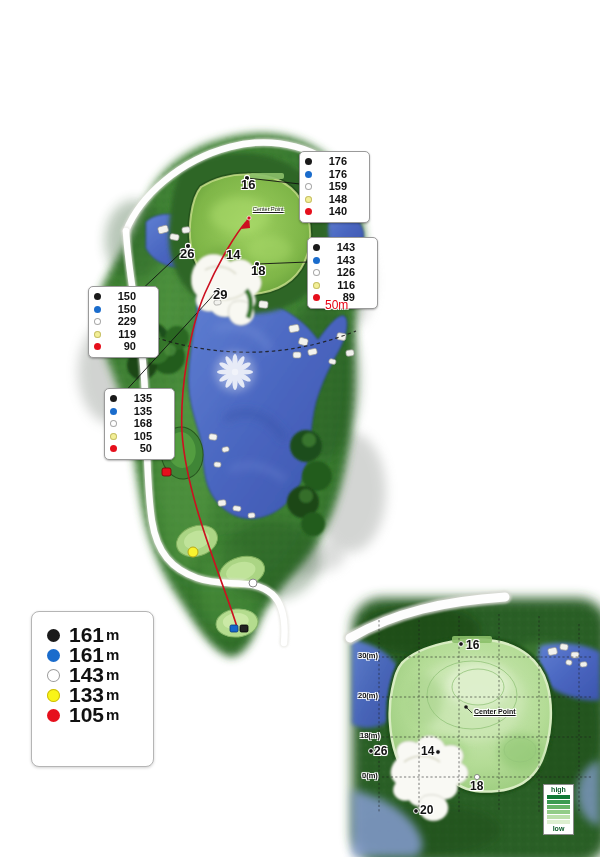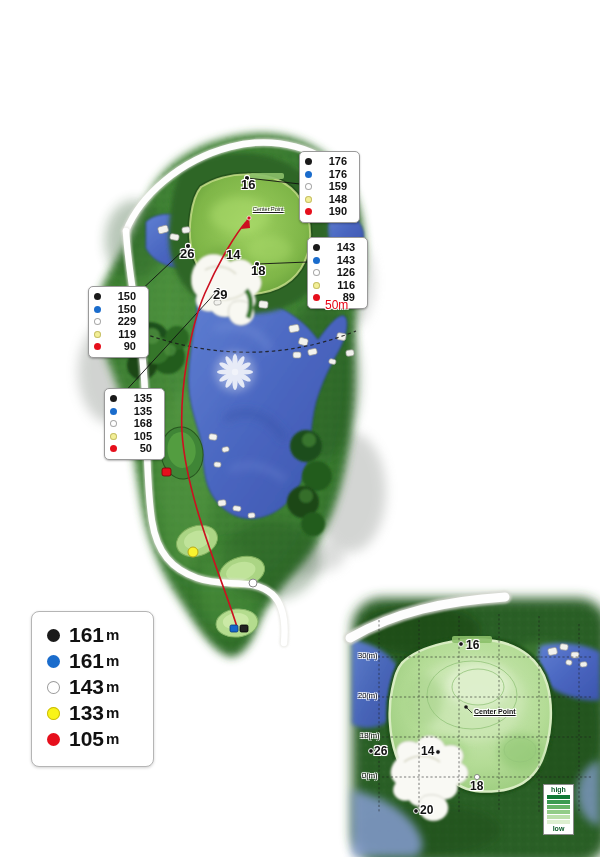--- a/index.html
+++ b/index.html
@@ -2,50 +2,50 @@
 <html><head>
 <meta charset="utf-8">
 <style>
   html,body{margin:0;padding:0;background:#fff;}
   .stage{position:relative;width:600px;height:857px;background:#ffffff;overflow:hidden;
          font-family:"Liberation Sans",sans-serif;}
   .stage svg{position:absolute;left:0;top:0;}
 
   
   .dist-box{position:absolute;width:42px;background:#ffffff;border:1px solid #9a9a9a;border-radius:5px;
-            padding:4px 12px 4px 5px;display:flex;flex-direction:column;gap:1px;
+            padding:4px 22px 4px 5px;display:flex;flex-direction:column;gap:1px;
             box-shadow:0 1px 2px rgba(0,0,0,.28);}
   .drow{display:flex;align-items:center;height:11.5px;}
   .dot{width:7px;height:7px;border-radius:50%;flex:0 0 auto;}
   .dval{flex:1;text-align:right;font-size:11px;line-height:11px;font-weight:700;color:#121212;}
 
   .dot-black{background:#1a1a1a;}
   .dot-blue{background:#1a6ccc;}
   .dot-white{background:#ffffff;box-shadow:inset 0 0 0 1px #a8a8a8;}
   .dot-yellow{background:#f3ef96;box-shadow:inset 0 0 0 1px #c6bf6a;}
   .dot-red{background:#e60f1c;}
 
   
   .legend{position:absolute;left:31px;top:611px;width:106px;height:141px;background:#ffffff;
           border:1.5px solid #b5b5b5;border-radius:8px;box-shadow:0 1px 3px rgba(0,0,0,.18);
-          padding:13px 0 0 15px;display:flex;flex-direction:column;gap:6px;}
+          padding:13px 0 0 15px;display:flex;flex-direction:column;}
   .lrow{display:flex;align-items:center;gap:9px;}
   .legend .dot{width:13px;height:13px;}
   .legend .dot-yellow{background:#f9f418;box-shadow:inset 0 0 0 1px #c9b90c;}
   .legend .dot-white{box-shadow:inset 0 0 0 1px #9a9a9a;}
   .lval{font-size:21px;line-height:20px;font-weight:600;color:#111;}
   .lunit{font-size:15px;line-height:20px;font-weight:600;color:#111;}
 
   
   .halo{text-shadow:-1px -1px 0 #fff,1px -1px 0 #fff,-1px 1px 0 #fff,1px 1px 0 #fff,0 0 2px #fff;}
   .mlabel{position:absolute;font-size:13px;line-height:14px;font-weight:700;color:#111;}
   .mlabel-red{position:absolute;font-size:12px;line-height:13px;font-weight:400;color:#e80012;}
   .cpoint-main{position:absolute;font-size:5.5px;line-height:6px;font-weight:400;color:#1a1a1a;
                text-decoration:underline;}
-  .axlabel{position:absolute;font-size:7.5px;line-height:8px;font-weight:400;color:#111;text-align:right;}
+  .axlabel{position:absolute;font-size:7.5px;line-height:8px;font-weight:700;color:#111;text-align:right;}
   .ilabel{position:absolute;font-size:12px;line-height:13px;font-weight:700;color:#111;}
   .cpoint-inset{position:absolute;font-size:7px;line-height:8px;font-weight:700;color:#111;
                 text-decoration:underline;}
 
   
   .scale{position:absolute;left:543px;top:784px;width:31px;height:51px;background:#fff;
          border:1px solid #8a8a8a;display:flex;flex-direction:column;align-items:center;
          padding:1px 0;gap:1px;box-sizing:border-box;}
   .scale-label{font-size:7px;line-height:8px;font-weight:700;color:#0b5c2a;}
   .sbar{width:23px;height:4.6px;}
@@ -376,21 +376,21 @@
     <div class="drow">
         <span class="dot dot-white"></span>
         <span class="dval">159</span>
       </div>
     <div class="drow">
         <span class="dot dot-yellow"></span>
         <span class="dval">148</span>
       </div>
     <div class="drow">
         <span class="dot dot-red"></span>
-        <span class="dval">190</span>
+        <span class="dval">140</span>
       </div>
   </div>
 
   <div class="dist-box" style="left:307px;top:237px">
     <div class="drow">
         <span class="dot dot-black"></span>
         <span class="dval">143</span>
       </div>
     <div class="drow">
         <span class="dot dot-blue"></span>

